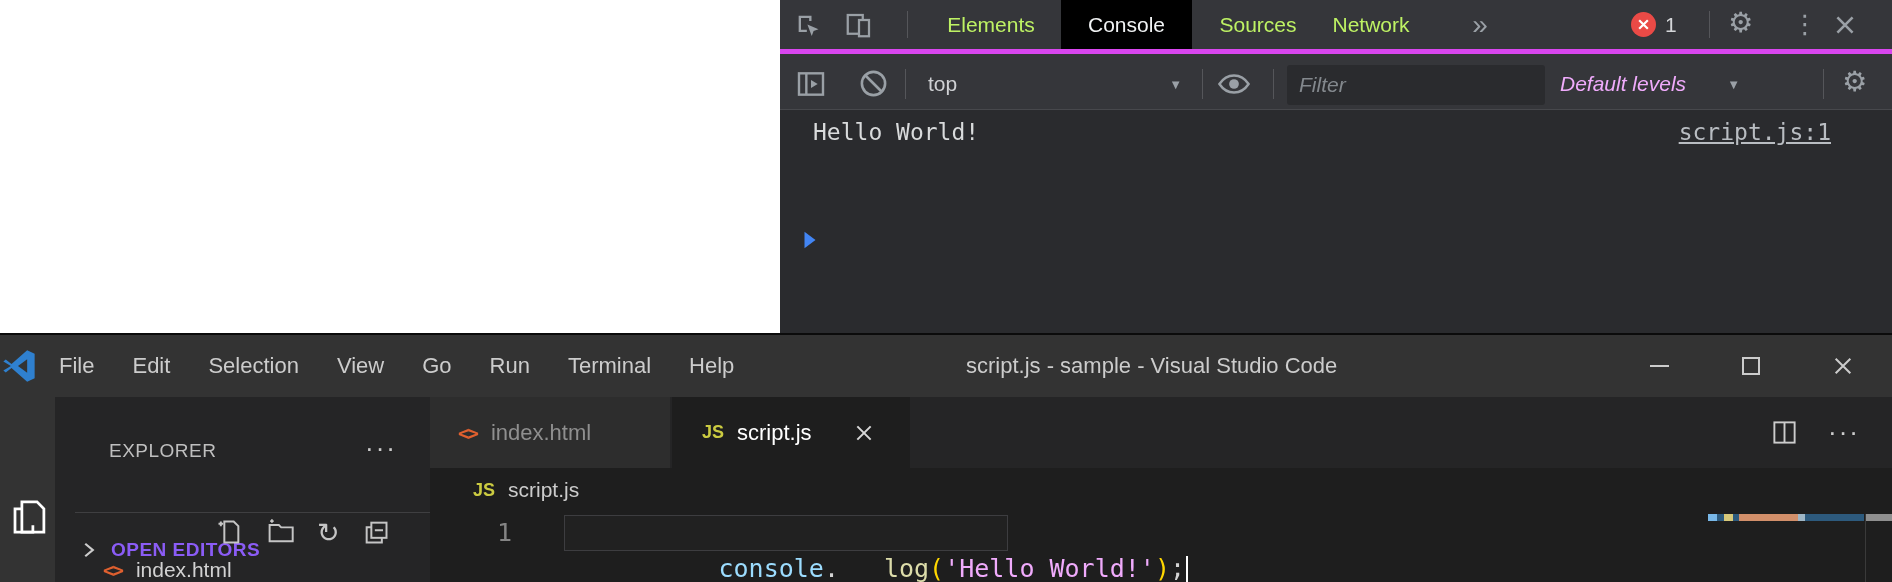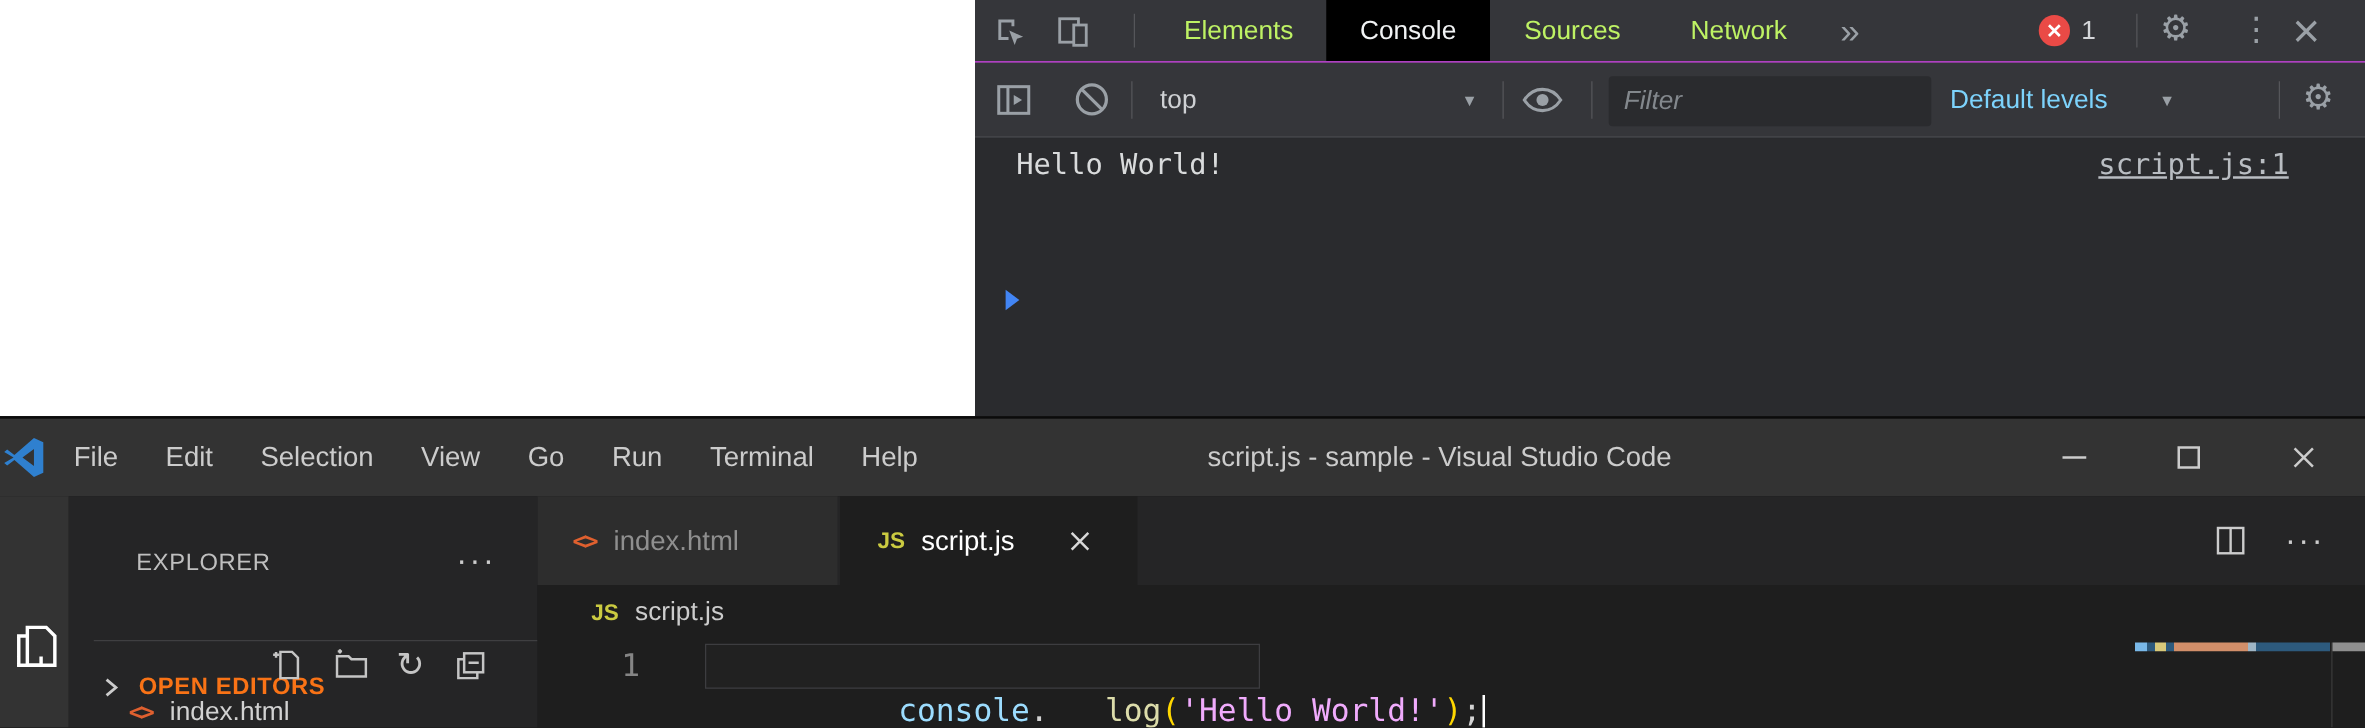--- a/index.html
+++ b/index.html
@@ -7,21 +7,21 @@
               font-family:"Liberation Sans", sans-serif; }
   .screen { position:relative; width:1892px; height:582px; }
 
   
   .page { position:absolute; left:0; top:0; width:780px; height:333px; background:#ffffff; }
 
   .devtools { position:absolute; left:780px; top:0; width:1112px; height:333px;
               background:#2a2b2e; color:#9aa0a6; }
   .dt-tabbar { position:absolute; left:0; top:0; width:1112px; height:49px; background:#35363a; }
   .dt-toolbar { position:absolute; left:0; top:49px; width:1112px; height:61px; background:#35363a;
-                border-top:1px solid #d946ef; border-bottom:1px solid #47484c; }
+                border-top:5px solid #d946ef; border-bottom:1px solid #47484c; }
   .dt-console { position:absolute; left:0; top:111px; width:1112px; height:252px; background:#2a2b2e; }
 
   .dt-item { position:absolute; display:flex; align-items:center; justify-content:center; }
   .dt-tab { top:0; height:49px; font-size:21px; color:#bef264; padding:0 4px; }
   .dt-tab.active { background:#000; color:#f1f3f4; }
   .vdiv { position:absolute; width:1px; background:#55565a; }
   .gear-glyph { font-family:"DejaVu Sans", sans-serif; font-size:28px; color:#9aa0a6; line-height:1; }
   .kebab-glyph { font-family:"DejaVu Sans", sans-serif; font-size:26px; color:#9aa0a6; line-height:1; }
   .chevrons-glyph { font-size:28px; color:#9aa0a6; }
   .dd-arrow { font-size:13px; color:#9aa0a6; }
@@ -56,21 +56,21 @@
                font-size:22px; color:#cccccc; }
   .win-btn { position:absolute; top:0; width:46px; height:62px; display:flex;
              align-items:center; justify-content:center; }
 
   .activitybar { position:absolute; left:0; top:64px; width:55px; height:185px; background:#333333; }
   .sidebar { position:absolute; left:55px; top:64px; width:375px; height:185px; background:#252526;
              color:#cccccc; }
   .sb-header { position:absolute; left:54px; top:43px; font-size:19px; color:#bfbfbf; letter-spacing:.5px; }
   .sb-dots { position:absolute; left:310px; top:36px; font-size:26px; color:#cccccc; letter-spacing:2px; }
   .sb-row { position:absolute; display:flex; align-items:center; font-weight:bold;
-            font-size:19px; color:#f97316; letter-spacing:.5px; }
+            font-size:19px; color:#8b5cf6; letter-spacing:.5px; }
   .sb-divider { position:absolute; left:20px; top:115px; width:355px; height:1px; background:#3f3f41; }
   .sb-file { position:absolute; left:48px; top:161px; display:flex; align-items:center;
              font-size:21px; color:#d2d2d2; font-weight:normal; }
   .sb-actions { position:absolute; left:160px; top:121px; display:flex; align-items:center; gap:22px; }
   .html-glyph { font-family:"DejaVu Sans Mono", monospace; font-weight:bold; font-size:19px;
                 color:#e0602f; letter-spacing:-2px; margin-right:14px; }
   .js-glyph { font-family:"Liberation Sans", sans-serif; font-weight:bold; font-size:18px;
               color:#cbcb41; margin-right:13px; }
 
   .editor { position:absolute; left:430px; top:64px; width:1462px; height:185px; background:#1e1e1e; }
@@ -125,21 +125,21 @@
         <svg width="30" height="30" viewBox="0 0 24 24" fill="none" stroke="#9aa0a6" stroke-width="1.8">
             <rect x="3" y="4" width="12" height="15"></rect>
             <rect x="12" y="8" width="8" height="13" fill="#35363a"></rect>
           </svg>
       </div>
       <div class="vdiv" style="left:127px; top:11px; height:27px;"></div>
 
       <div class="dt-item dt-tab" style="left:155px; width:112px;">Elements</div>
       <div class="dt-item dt-tab active" style="left:281px; width:131px;">Console</div>
       <div class="dt-item dt-tab" style="left:428px; width:100px;">Sources</div>
-      <div class="dt-item dt-tab" style="left:556px; width:110px;">Network</div>
+      <div class="dt-item dt-tab" style="left:536px; width:110px;">Network</div>
       <div class="dt-item dt-tab chevrons-glyph" style="left:678px; width:44px;">»</div>
 
       <div class="dt-item" style="left:851px; top:12px;">
         <span class="badge">
           <svg width="13" height="13" viewBox="0 0 12 12">
               <path d="M2 2l8 8M10 2l-8 8" stroke="#ffffff" stroke-width="2"></path>
             </svg>
         </span>
         <span class="badge-count">1</span>
       </div>
@@ -178,21 +178,21 @@
         <svg width="34" height="24" viewBox="0 0 28 18" fill="none" stroke="#9aa0a6" stroke-width="2">
             <path d="M2 9c3.5-5.3 8-7 12-7s8.5 1.7 12 7c-3.5 5.3-8 7-12 7S5.5 14.3 2 9z"></path>
             <circle cx="14" cy="9" r="4" fill="#9aa0a6" stroke="none"></circle>
           </svg>
       </div>
       <div class="vdiv" style="left:493px; top:15px; height:30px;"></div>
 
       <div class="dt-filter">Filter</div>
 
       <div class="dt-item" style="left:780px; top:0; width:180px; height:60px; justify-content:space-between;">
-        <span style="font-size:21px; color:#7dd3fc;">Default levels</span>
+        <span style="font-size:21px; color:#f0abfc;font-style:italic;">Default levels</span>
         <span class="dd-arrow">▼</span>
       </div>
       <div class="vdiv" style="left:1043px; top:15px; height:30px;"></div>
       <div class="dt-item gear-glyph" style="left:1062px; top:14px;">⚙</div>
     </div>
 
     <div class="dt-console">
       <div class="con-row-log">
         <span class="con-log-text mono">Hello World!</span>
         <a class="con-link mono" style="top:8px;">script.js:1</a>

